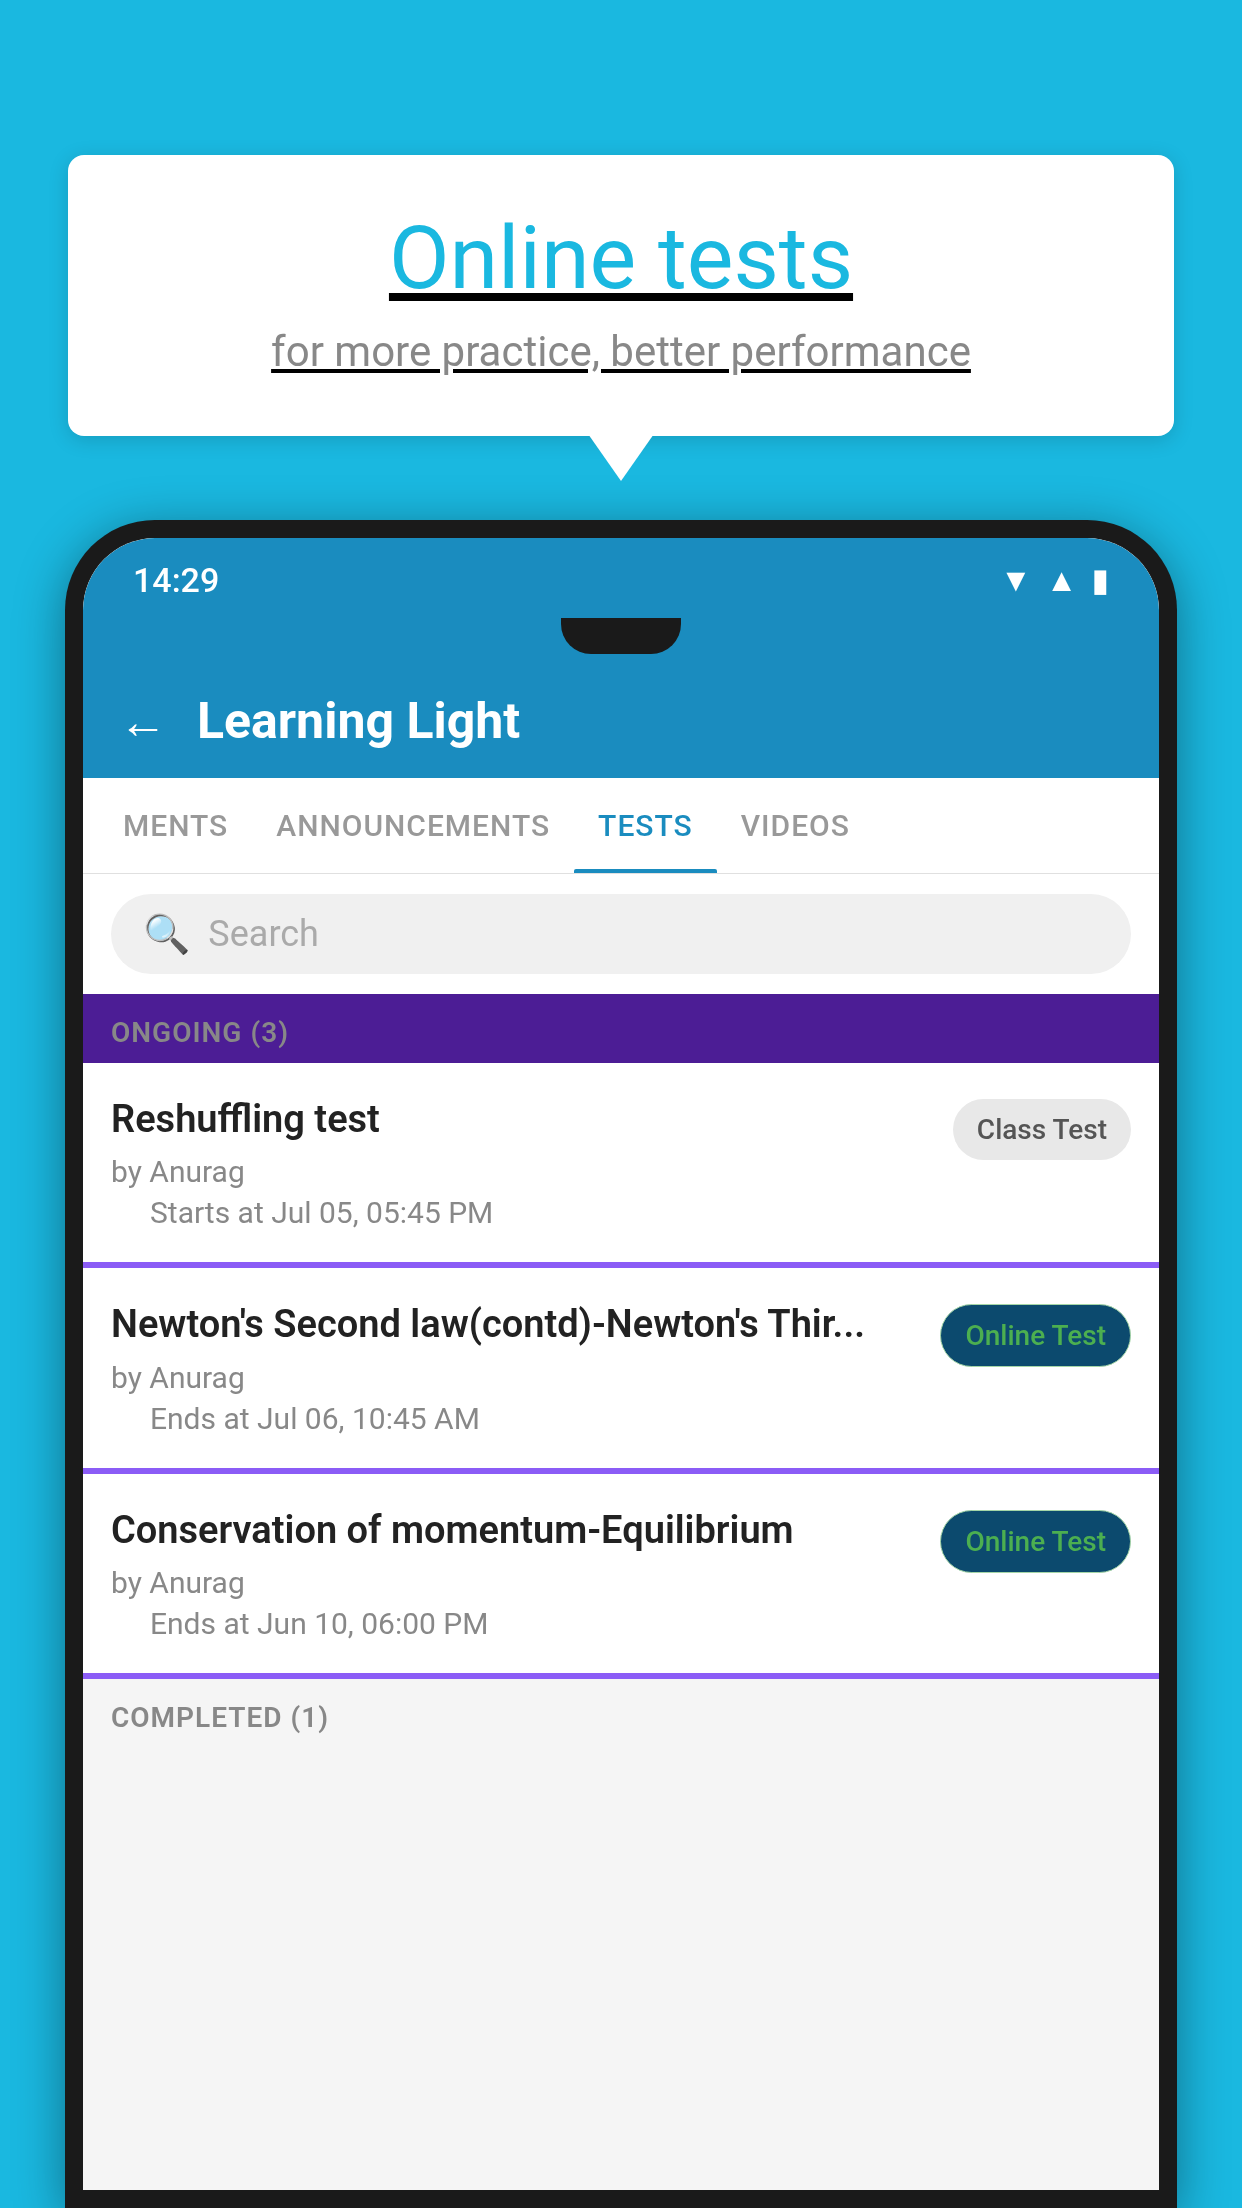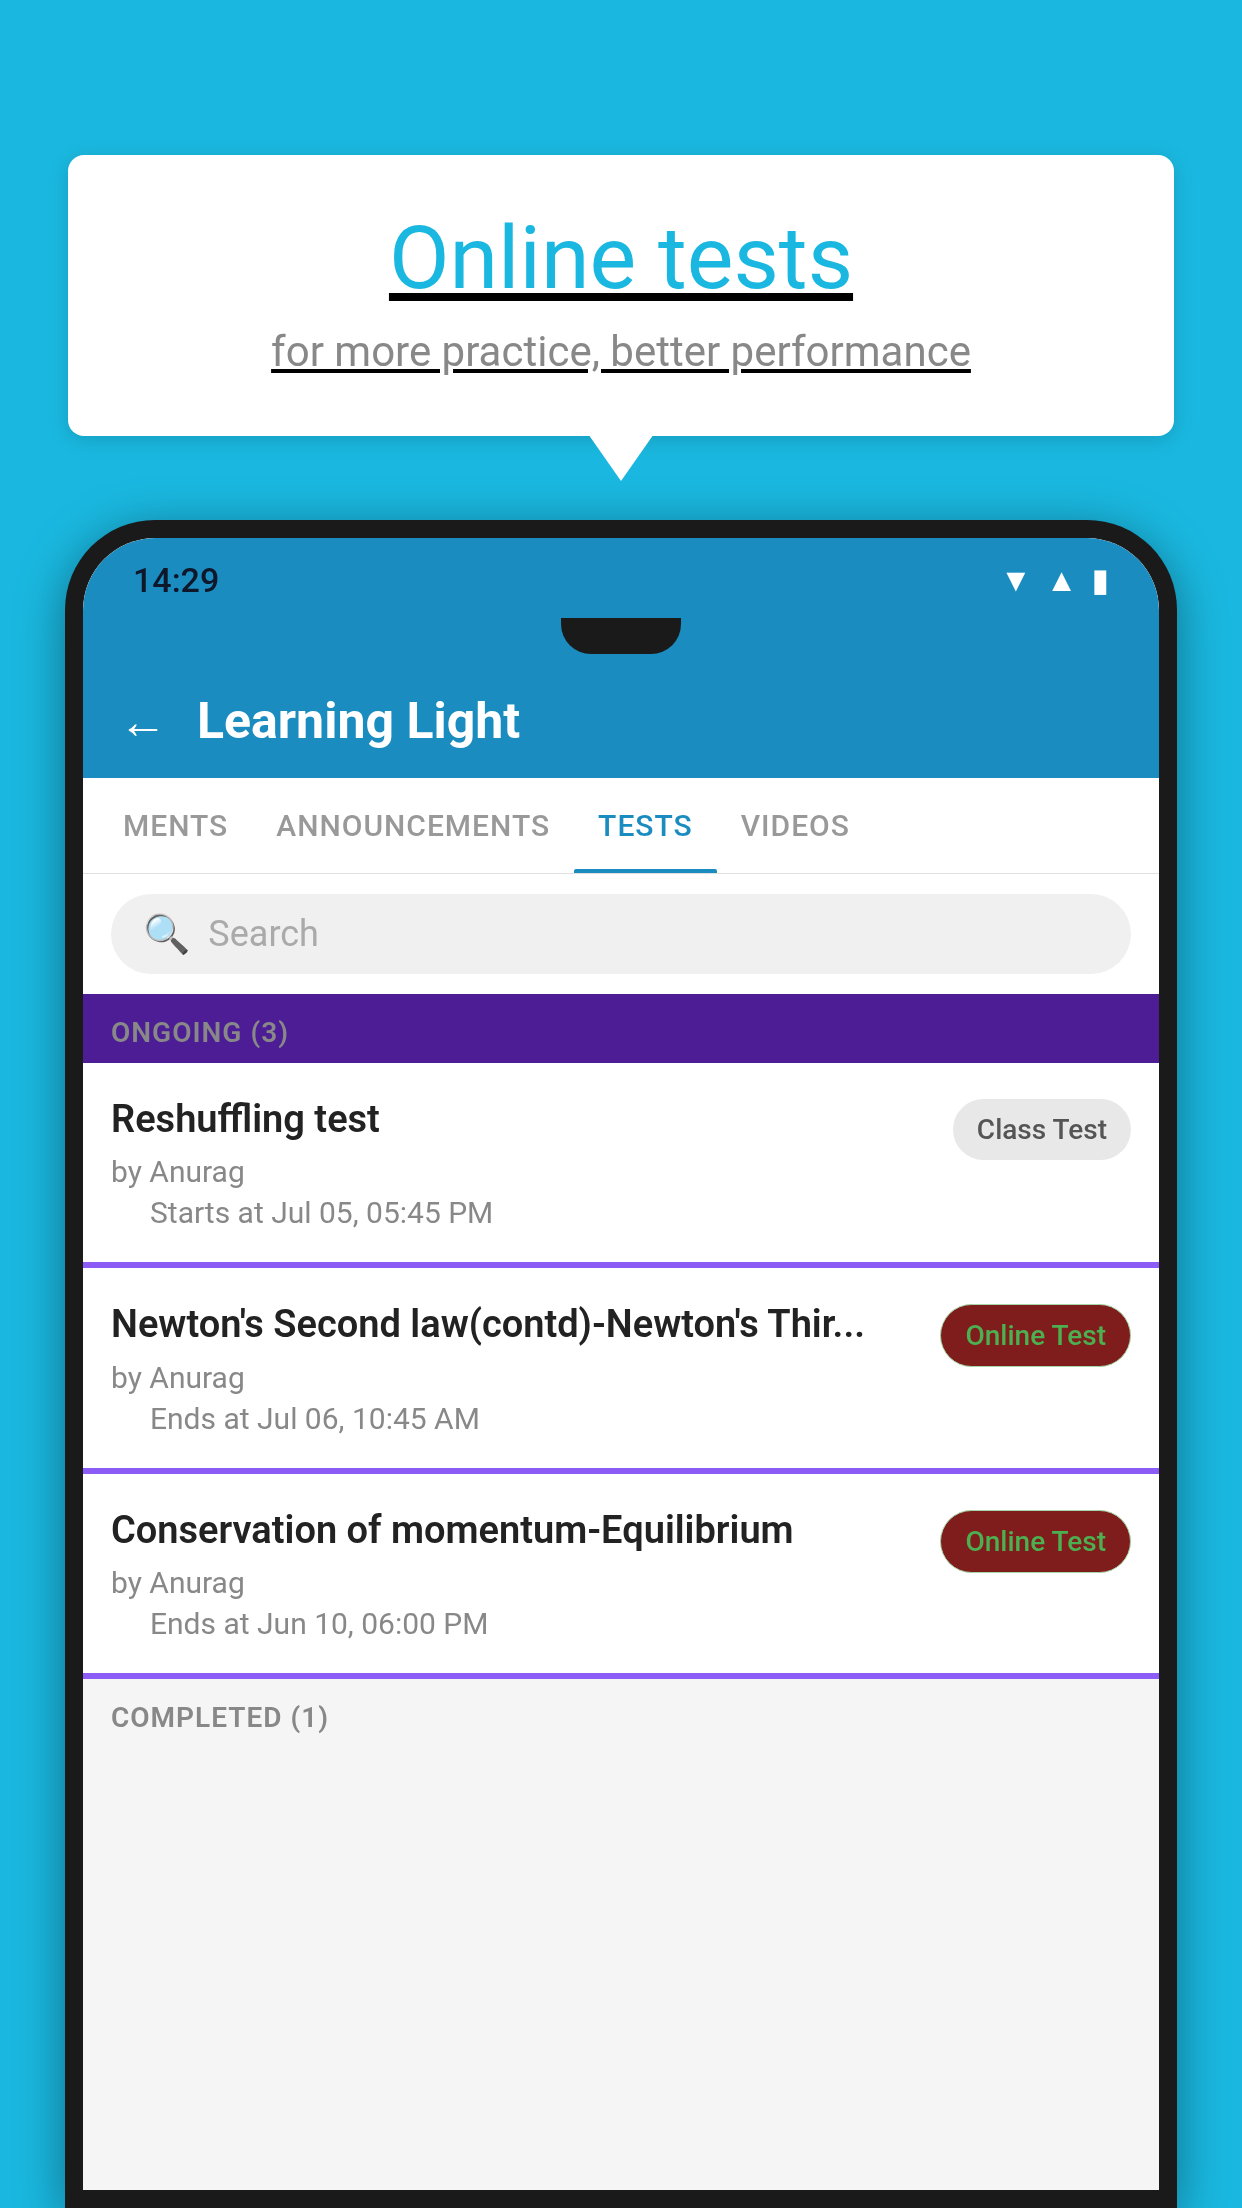--- a/index.html
+++ b/index.html
@@ -82,21 +82,21 @@
       background: #1a8cbf;
       display: flex;
       align-items: center;
       justify-content: space-between;
       padding: 22px 50px 18px;
       flex-shrink: 0;
       border-radius: 72px 72px 0 0;
     }
 
     .status-time {
-      color: #0f172a;
+      color: #ffffff;
       font-size: 34px;
       font-weight: 500;
     }
 
     .status-icons {
       display: flex;
       align-items: center;
       gap: 14px;
     }
 
@@ -265,21 +265,21 @@
       flex-shrink: 0;
       margin-top: 4px;
     }
 
     .badge-class {
       background: #e8e8e8;
       color: #555;
     }
 
     .badge-online {
-      background: #7f1d1d;
+      background: #0c4a6e;
       color: #4caf50;
       border: 1.5px solid #a5d6a7;
     }
 
     .completed-section {
       padding: 22px 28px 14px;
       font-size: 28px;
       font-weight: 600;
       color: #888;
       letter-spacing: 1px;

